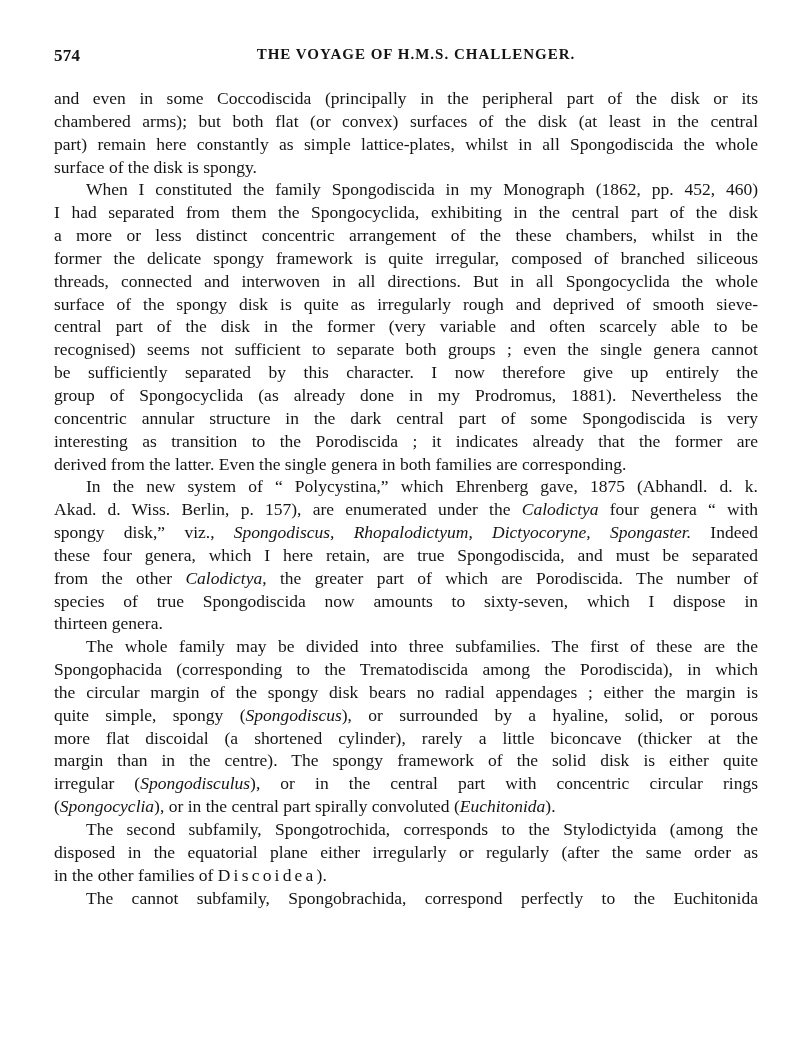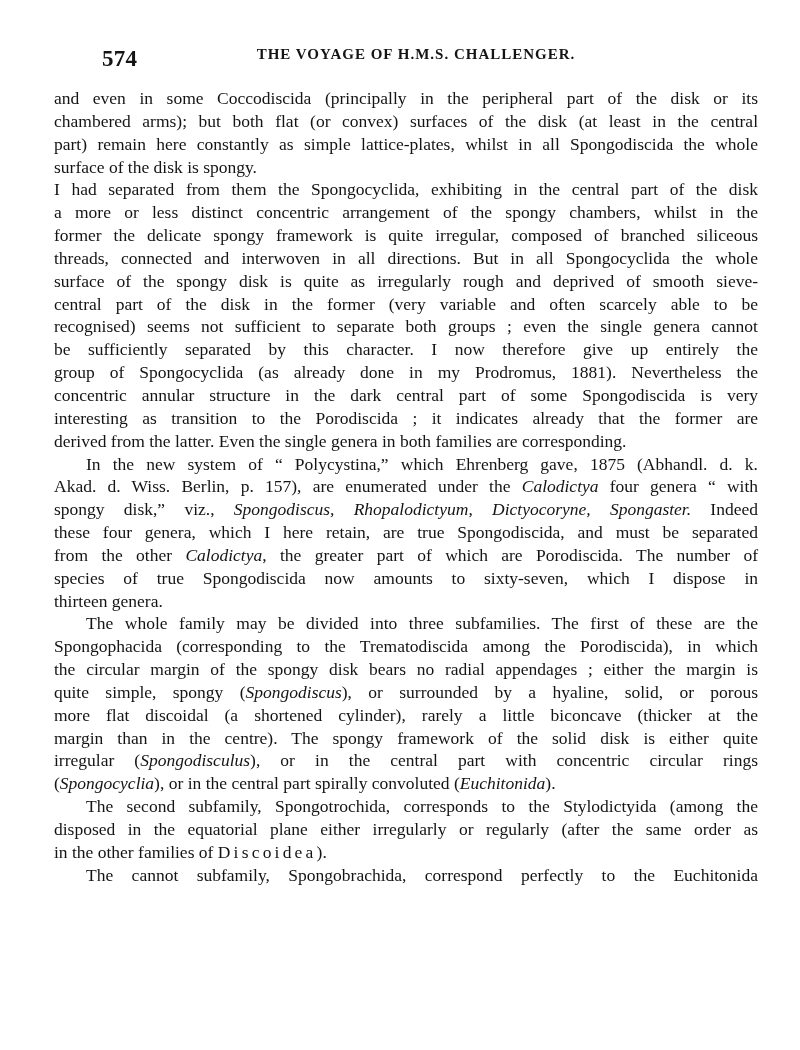--- a/index.html
+++ b/index.html
@@ -1,19 +1,19 @@
 <!DOCTYPE html>
 <html><head>
 <meta charset="utf-8">
 <style>
   html, body { margin: 0; padding: 0; background: #ffffff; }
   body { width: 800px; height: 1050px; position: relative; overflow: hidden;
          font-family: "Liberation Serif", "DejaVu Serif", serif; color: #141414; }
   .header { position: absolute; top: 46px; left: 54px; width: 704px; height: 24px; }
-  .page-num { position: absolute; left: 0; top: 0; font-size: 23px; font-weight: bold; letter-spacing: 0.3px; margin-left: 48px; }
+  .page-num { position: absolute; left: 0; top: 0; font-size: 17px; font-weight: bold; letter-spacing: 0.3px; }
   .running-title { position: absolute; left: 0; right: 0; top: 0; text-align: center; font-size: 15px;
                    font-weight: bold; letter-spacing: 1px; padding-left: 20px; }
   .body-text { position: absolute; left: 54px; top: 87px; width: 704px; }
   .line { height: 22.85px; line-height: 22.85px; font-size: 17.5px; white-space: nowrap;
           text-align: justify; text-align-last: justify; overflow: visible; }
   .line.last { text-align-last: left; }
   .line.indent { padding-left: 32px; }
   .seg-i { font-style: italic; }
   .seg-sp { letter-spacing: 3.2px; }
 </style>
@@ -26,22 +26,23 @@
 </div>
 
 <div class="body-text" id="body-text">
     <div>
       <div class="line"><span>and even in some Coccodiscida (principally in the peripheral part of the disk or its</span></div>
       <div class="line"><span>chambered arms); but both flat (or convex) surfaces of the disk (at least in the central</span></div>
       <div class="line"><span>part) remain here constantly as simple lattice-plates, whilst in all Spongodiscida the whole</span></div>
       <div class="line last"><span>surface of the disk is spongy.</span></div>
     </div>
     <div>
+      <div class="line indent"><span>When I constituted the family Spongodiscida in my Monograph (1862, pp. 452, 460)</span></div>
       <div class="line"><span>I had separated from them the Spongocyclida, exhibiting in the central part of the disk</span></div>
-      <div class="line"><span>a more or less distinct concentric arrangement of the spongy chambers, whilst in the</span></div>
+      <div class="line"><span>a more or less distinct concentric arrangement of the these chambers, whilst in the</span></div>
       <div class="line"><span>former the delicate spongy framework is quite irregular, composed of branched siliceous</span></div>
       <div class="line"><span>threads, connected and interwoven in all directions.  But in all Spongocyclida the whole</span></div>
       <div class="line"><span>surface of the spongy disk is quite as irregularly rough and deprived of smooth sieve-</span></div>
       <div class="line"><span>central part of the disk in the former (very variable and often scarcely able to be</span></div>
       <div class="line"><span>recognised) seems not sufficient to separate both groups ; even the single genera cannot</span></div>
       <div class="line"><span>be sufficiently separated by this character.  I now therefore give up entirely the</span></div>
       <div class="line"><span>group of Spongocyclida (as already done in my Prodromus, 1881).  Nevertheless the</span></div>
       <div class="line"><span>concentric annular structure in the dark central part of some Spongodiscida is very</span></div>
       <div class="line"><span>interesting as transition to the Porodiscida ; it indicates already that the former are</span></div>
       <div class="line last"><span>derived from the latter.  Even the single genera in both families are corresponding.</span></div>

